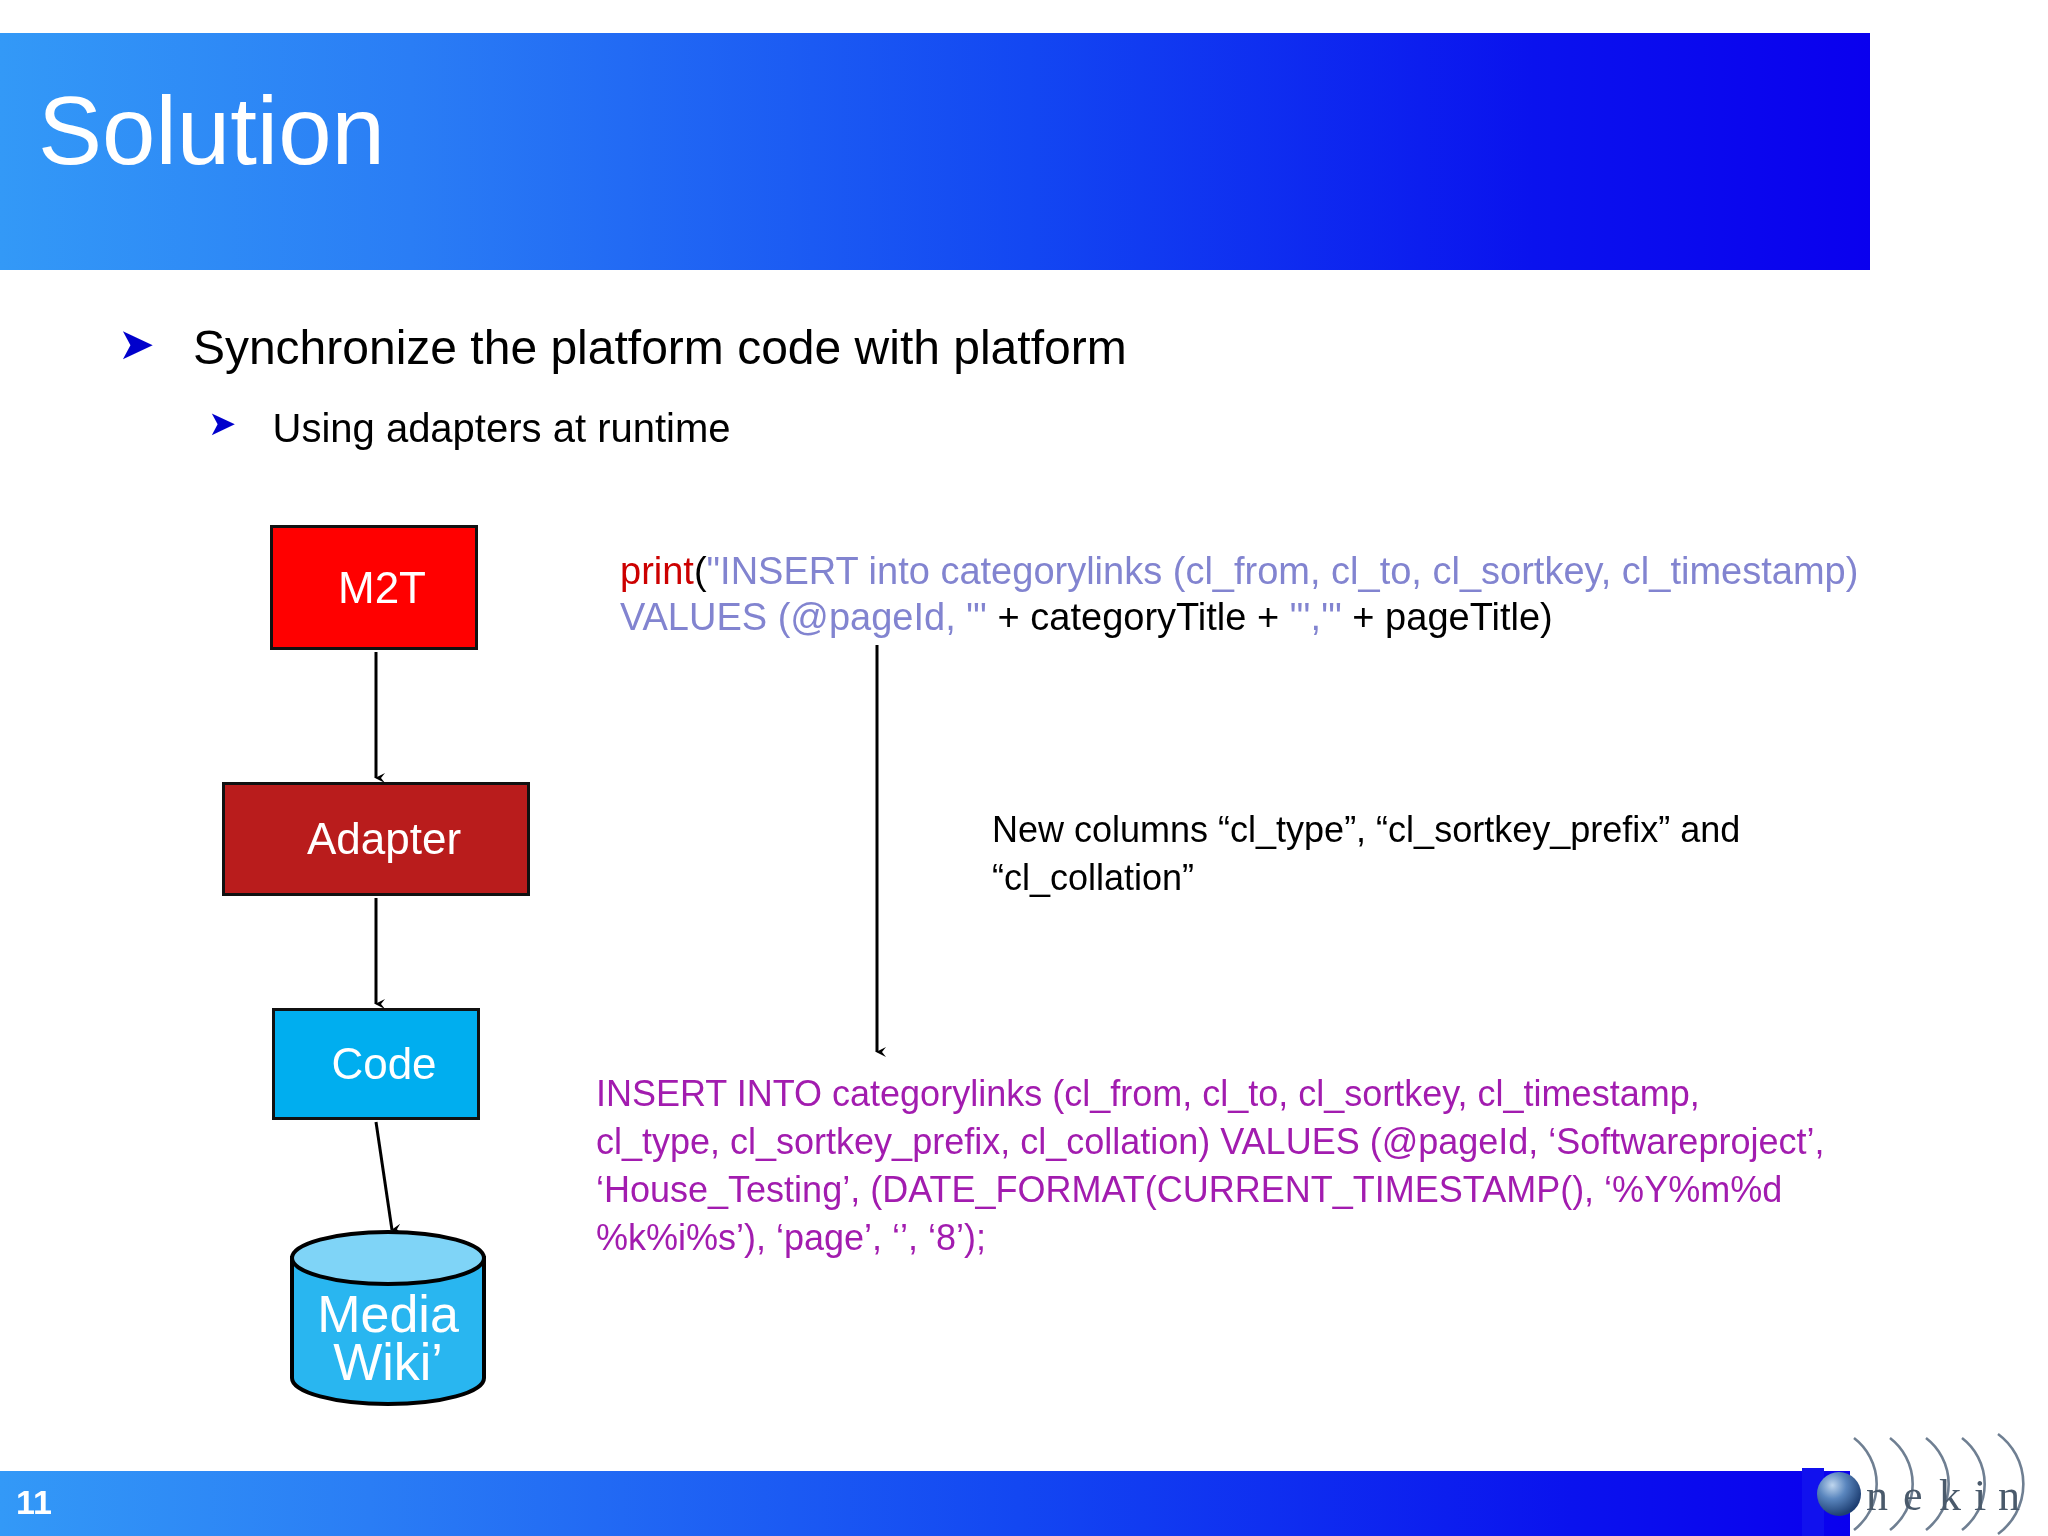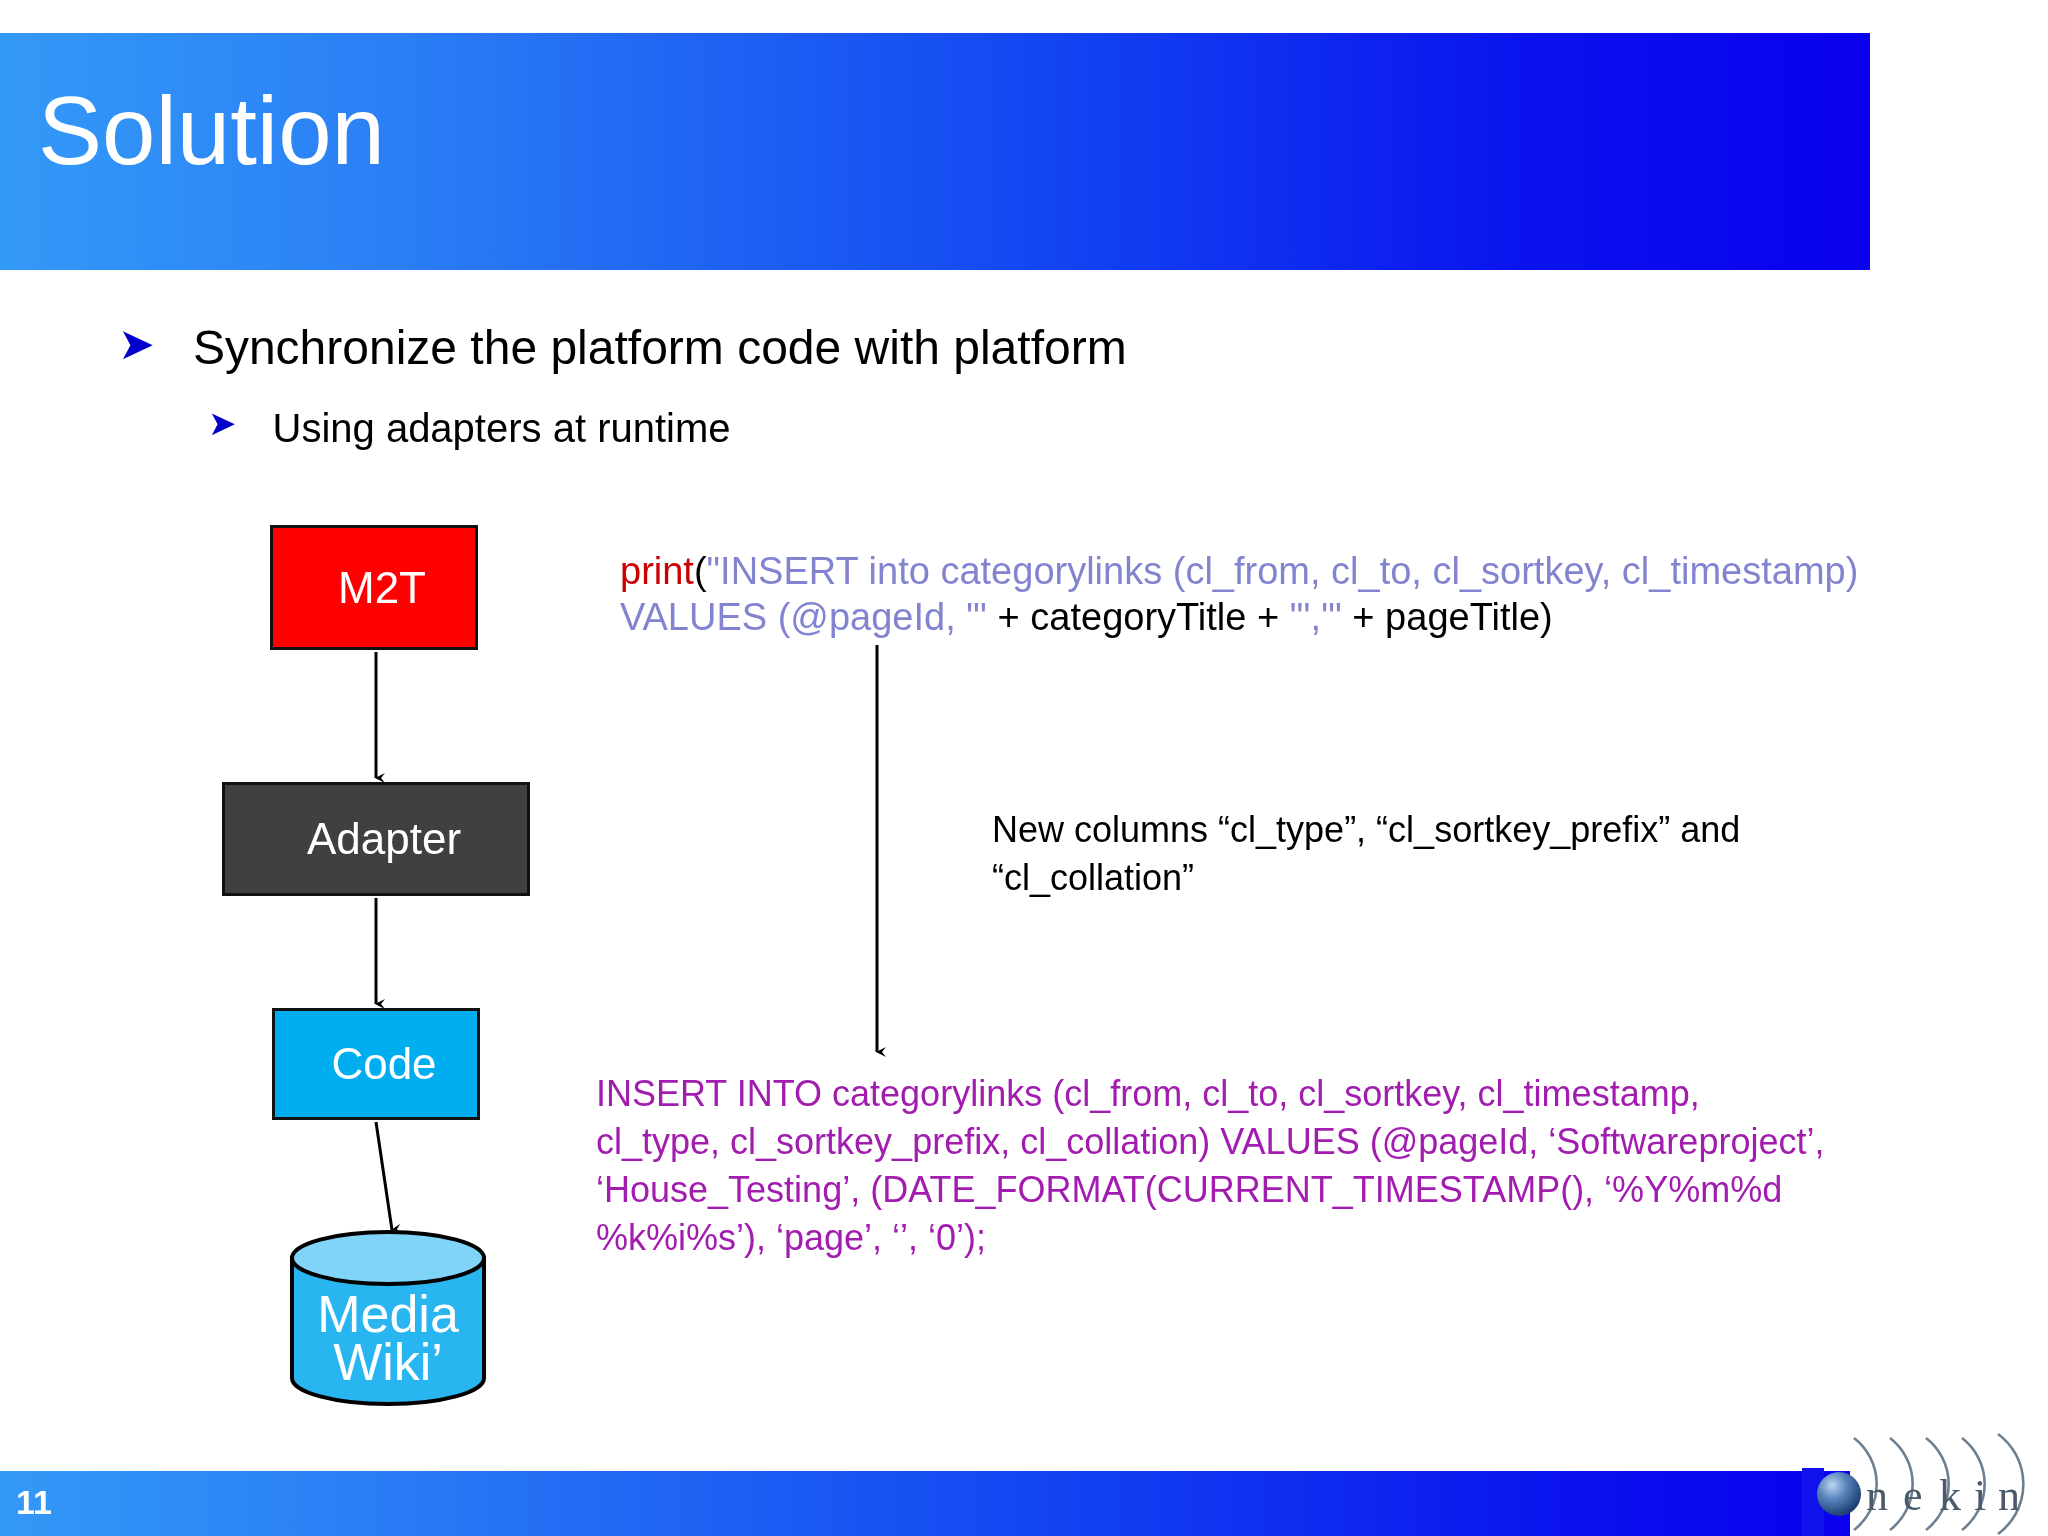--- a/index.html
+++ b/index.html
@@ -87,21 +87,21 @@
     font-size: 44px;
     line-height: 46px;
     padding-left: 16px;
   }
   #box-m2t {
     left: 270px; top: 525px; width: 208px; height: 125px;
     background: #FF0000;
   }
   #box-adapter {
     left: 222px; top: 782px; width: 308px; height: 114px;
-    background: #404040;
+    background: #b91c1c;
   }
   #box-code {
     left: 272px; top: 1008px; width: 208px; height: 112px;
     background: #00AEEF;
   }
 
   
   .db-cyl {
     position: absolute;
     left: 288px;
@@ -248,21 +248,21 @@
   <div><span class="tok-print">print</span><span class="tok-plain">(</span><span class="tok-str">"INSERT into categorylinks (cl_from, cl_to, cl_sortkey, cl_timestamp)</span></div>
   <div><span class="tok-str">VALUES (@pageId, "'</span><span class="tok-plain"> + categoryTitle + </span><span class="tok-str">"','"</span><span class="tok-plain"> + pageTitle)</span></div>
 </div>
 
 <div class="note-block">New columns “cl_type”, “cl_sortkey_prefix” and “cl_collation”</div>
 
 <div class="result-block">
   <div>INSERT INTO categorylinks (cl_from, cl_to, cl_sortkey, cl_timestamp,</div>
   <div>cl_type, cl_sortkey_prefix, cl_collation) VALUES (@pageId, ‘Softwareproject’,</div>
   <div>‘House_Testing’, (DATE_FORMAT(CURRENT_TIMESTAMP(), ‘%Y%m%d</div>
-  <div>%k%i%s’), ‘page’, ‘’, ‘0’);</div>
+  <div>%k%i%s’), ‘page’, ‘’, ‘8’);</div>
 </div>
 
 <div class="footer-bar">
   <div class="page-number">11</div>
 </div>
 
 <div class="logo">
   <svg width="240" height="104" viewBox="0 0 240 104">
     <rect x="0" y="36" width="22" height="68" fill="#1111EE"></rect>
     <g fill="none" stroke="#6F7F92" stroke-width="2.6">

